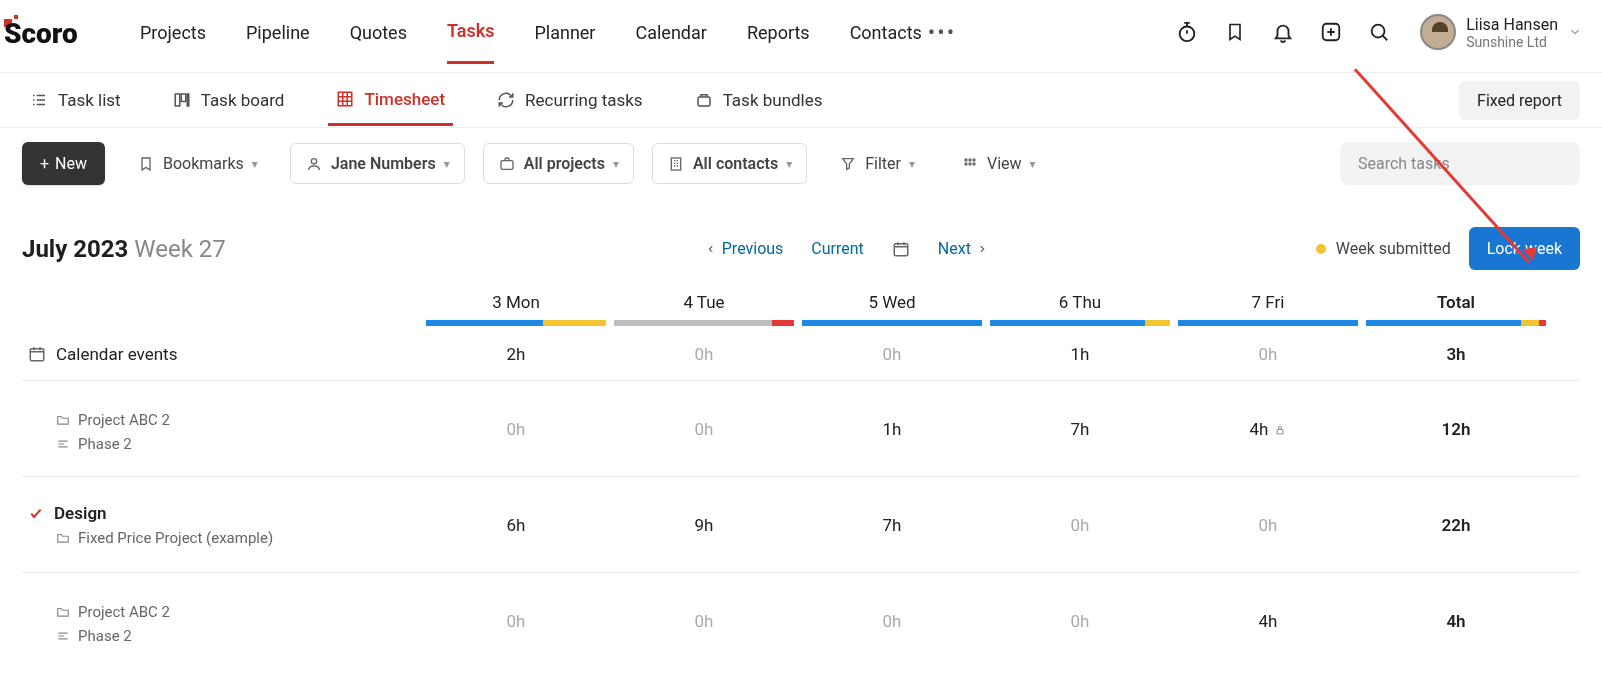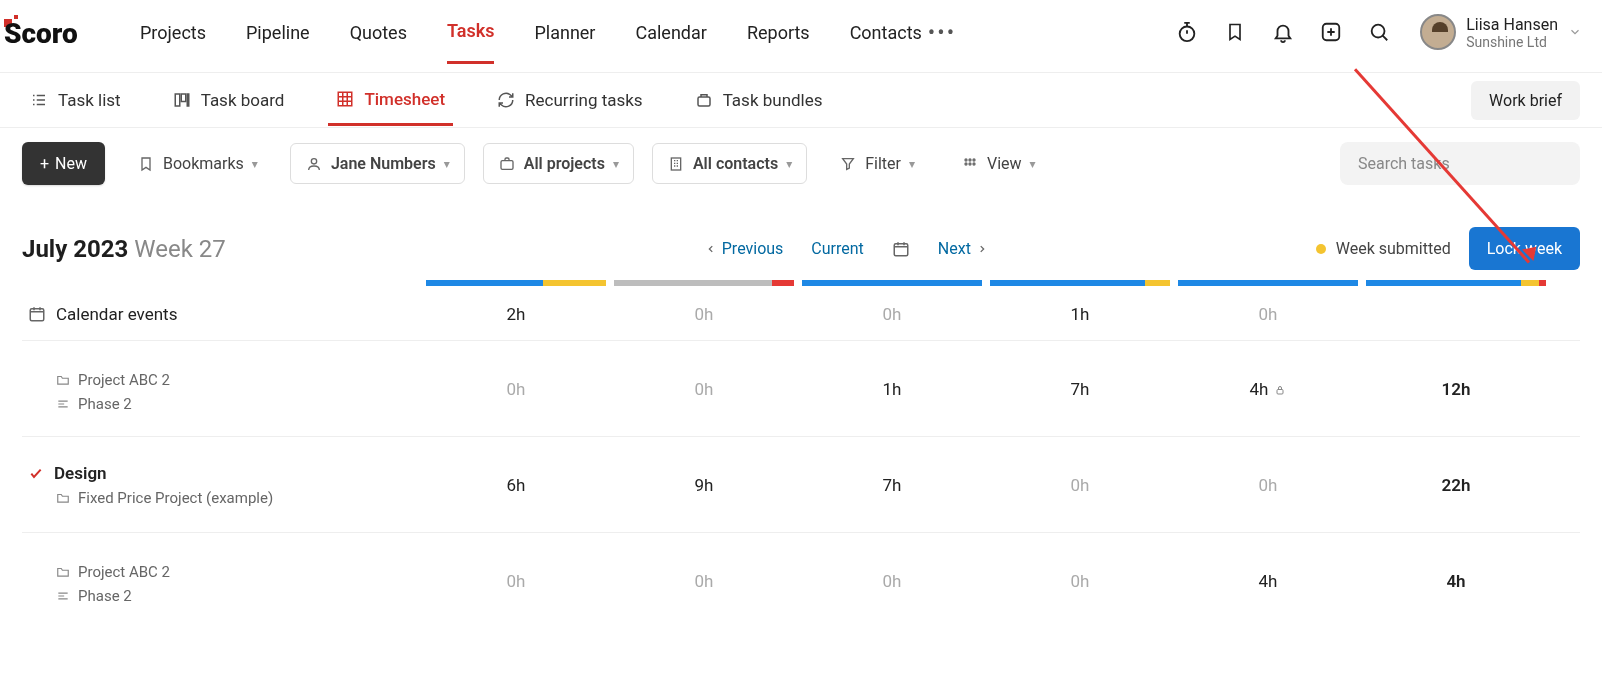--- a/index.html
+++ b/index.html
@@ -192,21 +192,21 @@
           <span class="sticon" style="color:#555">
             <svg width="18" height="18" viewBox="0 0 24 24" fill="none" stroke="currentColor" stroke-width="2">
               <rect x="4" y="8" width="16" height="12" rx="2"></rect>
               <path d="M8 8V5h8v3"></path>
             </svg>
           </span>
           <span>Task bundles</span>
         </div>
       </div>
     <div class="spacer"></div>
-    <div class="workreport">Work brief</div>
+    <div class="workreport">Fixed report</div>
   </div>
 </div>
 
 <div class="filterbar">
   <div class="btn-new">
     <span>+</span>
     <span>New</span>
   </div>
   <div class="fchip">
     <span class="cico">
@@ -305,20 +305,29 @@
   </div>
   <div class="spacer2"></div>
   <div class="weekstatus">
     <span class="dot"></span>
     <span>Week submitted</span>
   </div>
   <div class="lockbtn">Lock week</div>
 </div>
 
 <div class="gridwrap">
+  <div class="daysrow" id="daysrow">
+      <div></div>
+      <div class="dayhead">3 Mon</div>
+      <div class="dayhead">4 Tue</div>
+      <div class="dayhead">5 Wed</div>
+      <div class="dayhead">6 Thu</div>
+      <div class="dayhead">7 Fri</div>
+      <div class="dayhead total">Total</div>
+    </div>
   <div class="barrow" id="barrow">
       <div></div>
       <div class="barcell">
         <div class="bar">
           <div class="seg blue" style="width:65%"></div>
           <div class="seg yellow" style="width:35%"></div>
         </div>
       </div>
       <div class="barcell">
         <div class="bar">
@@ -361,20 +370,21 @@
               </svg>
             </span>
             <span>Calendar events</span>
           </div>
         </div>
         <div class="cell">2h</div>
         <div class="cell zero">0h</div>
         <div class="cell zero">0h</div>
         <div class="cell">1h</div>
         <div class="cell zero">0h</div>
+        <div class="cell total">3h</div>
       </div>
       <div class="datarow tall">
         <div class="rowlabel">
           <div class="subln">
             <span>
               <svg width="14" height="14" viewBox="0 0 24 24" fill="none" stroke="#888" stroke-width="2">
                 <path d="M3 6h6l2 3h10v10H3z"></path>
               </svg>
             </span>
             <span>Project ABC 2</span>

